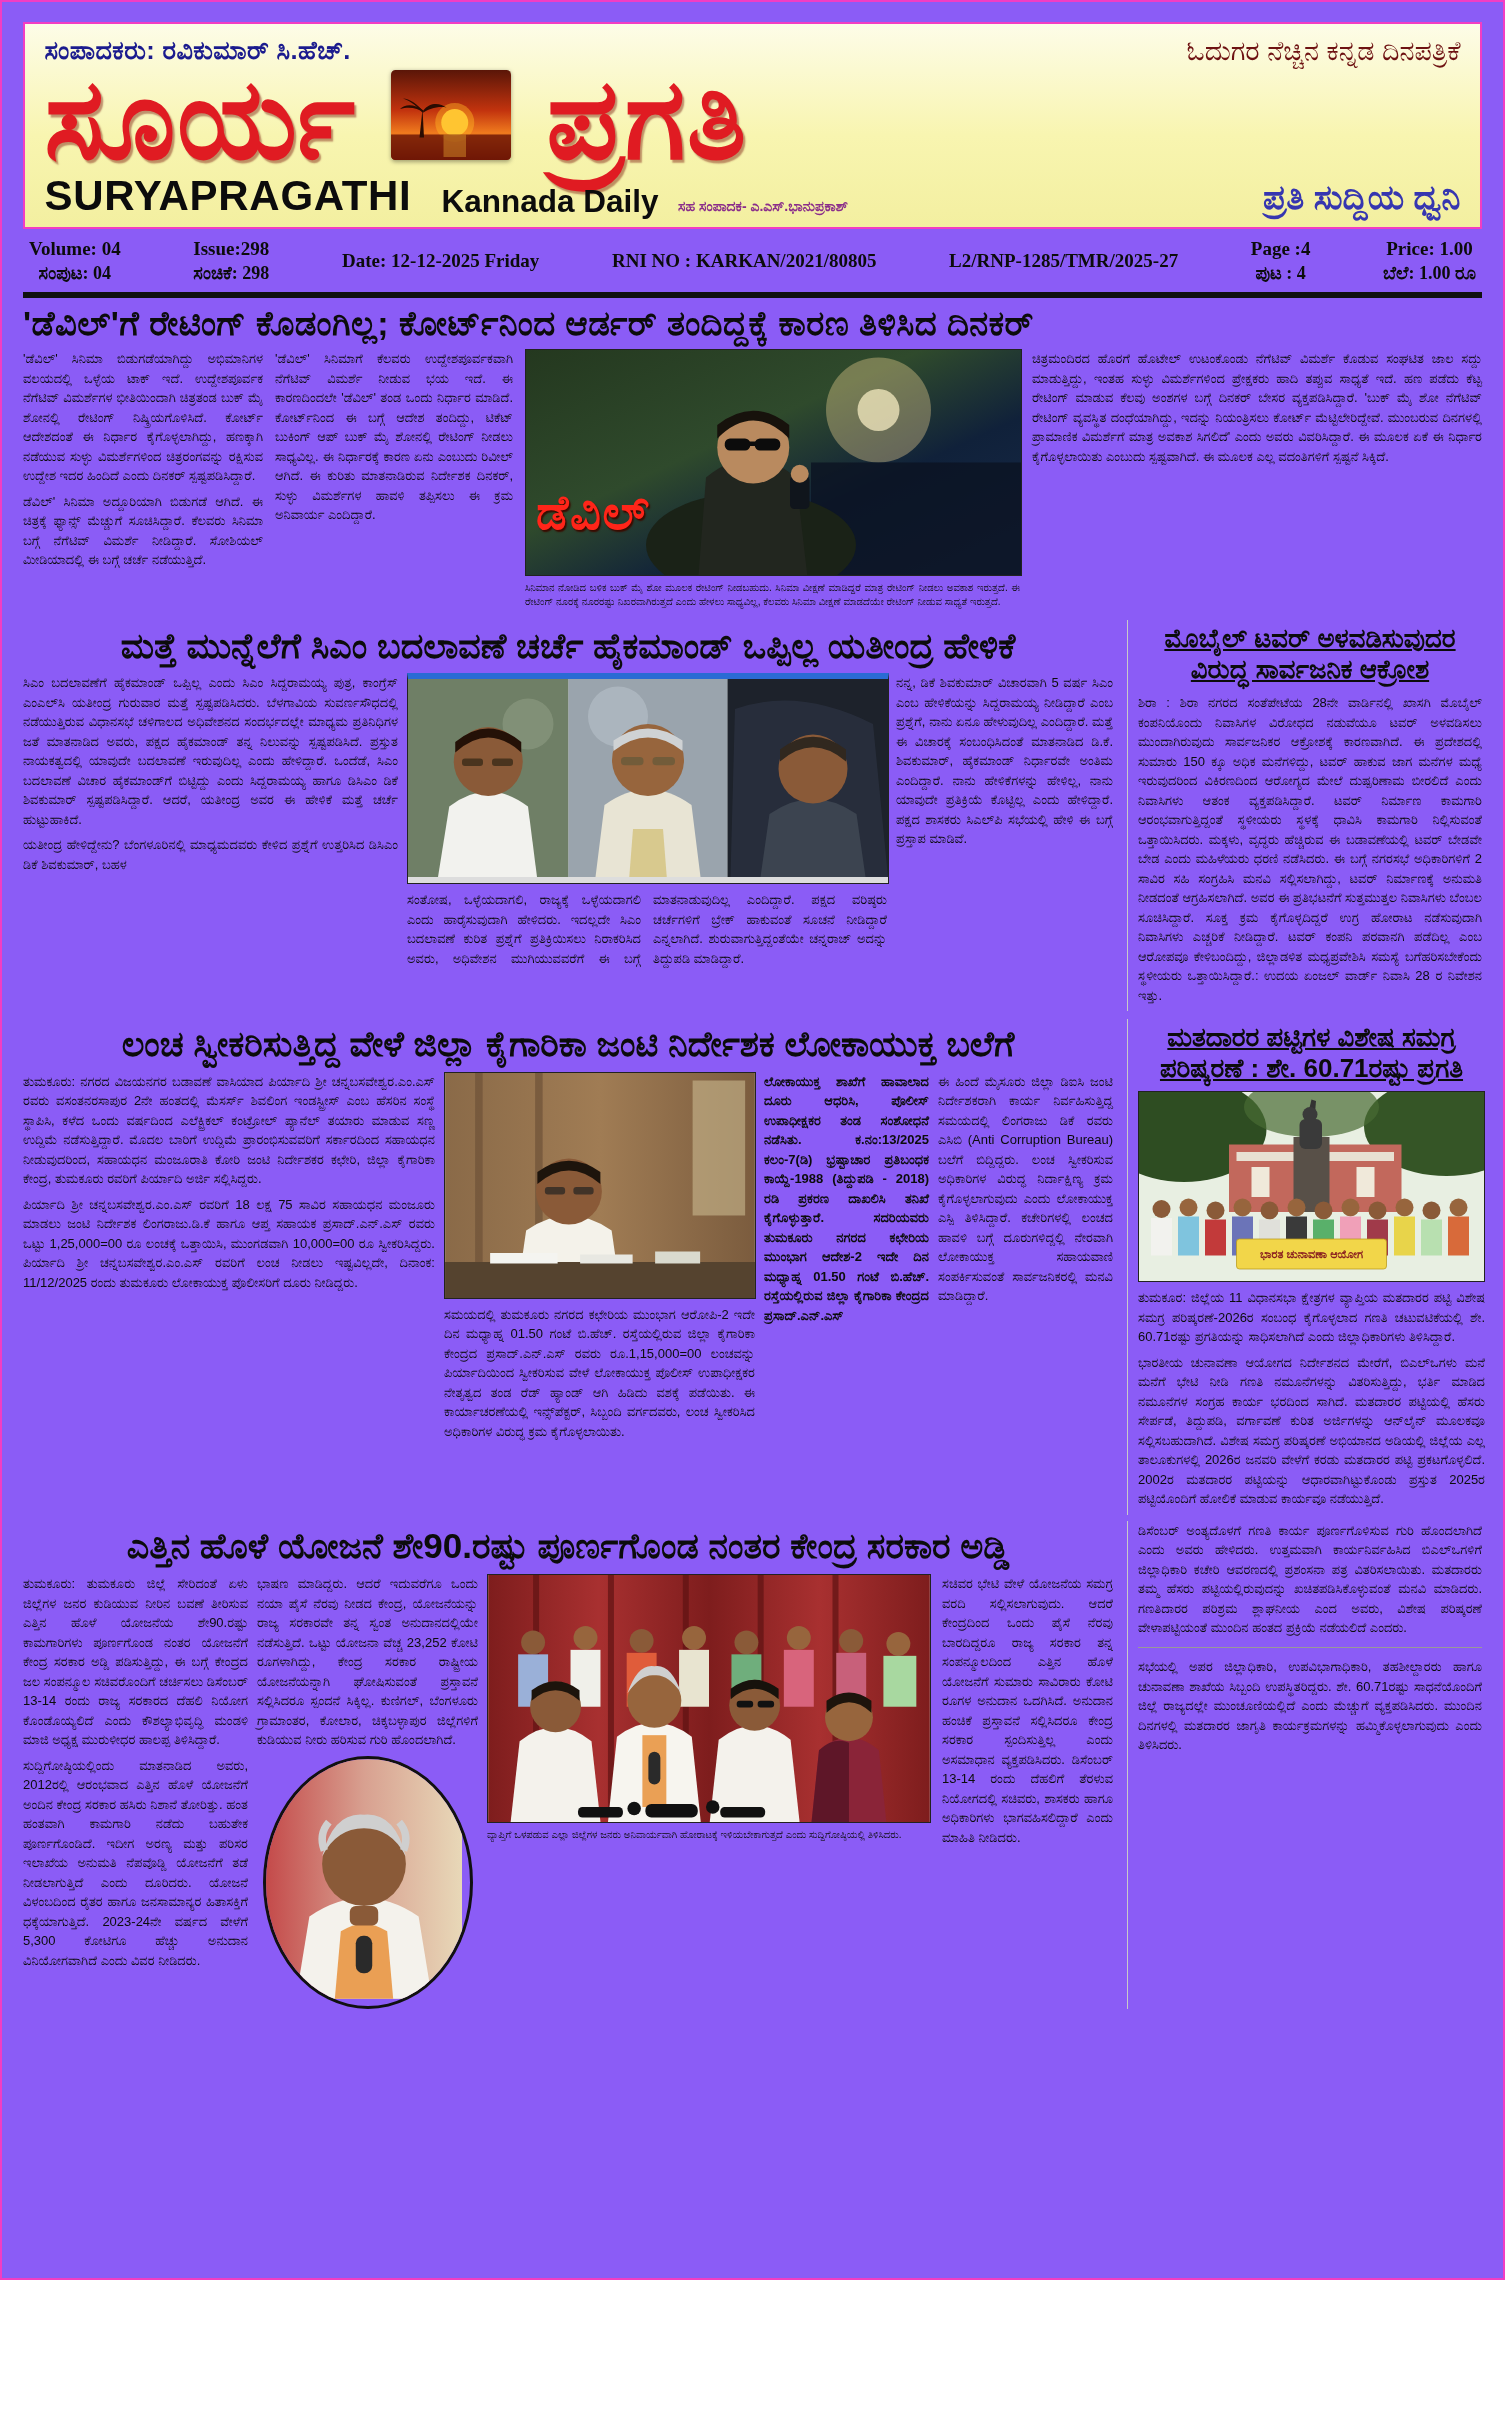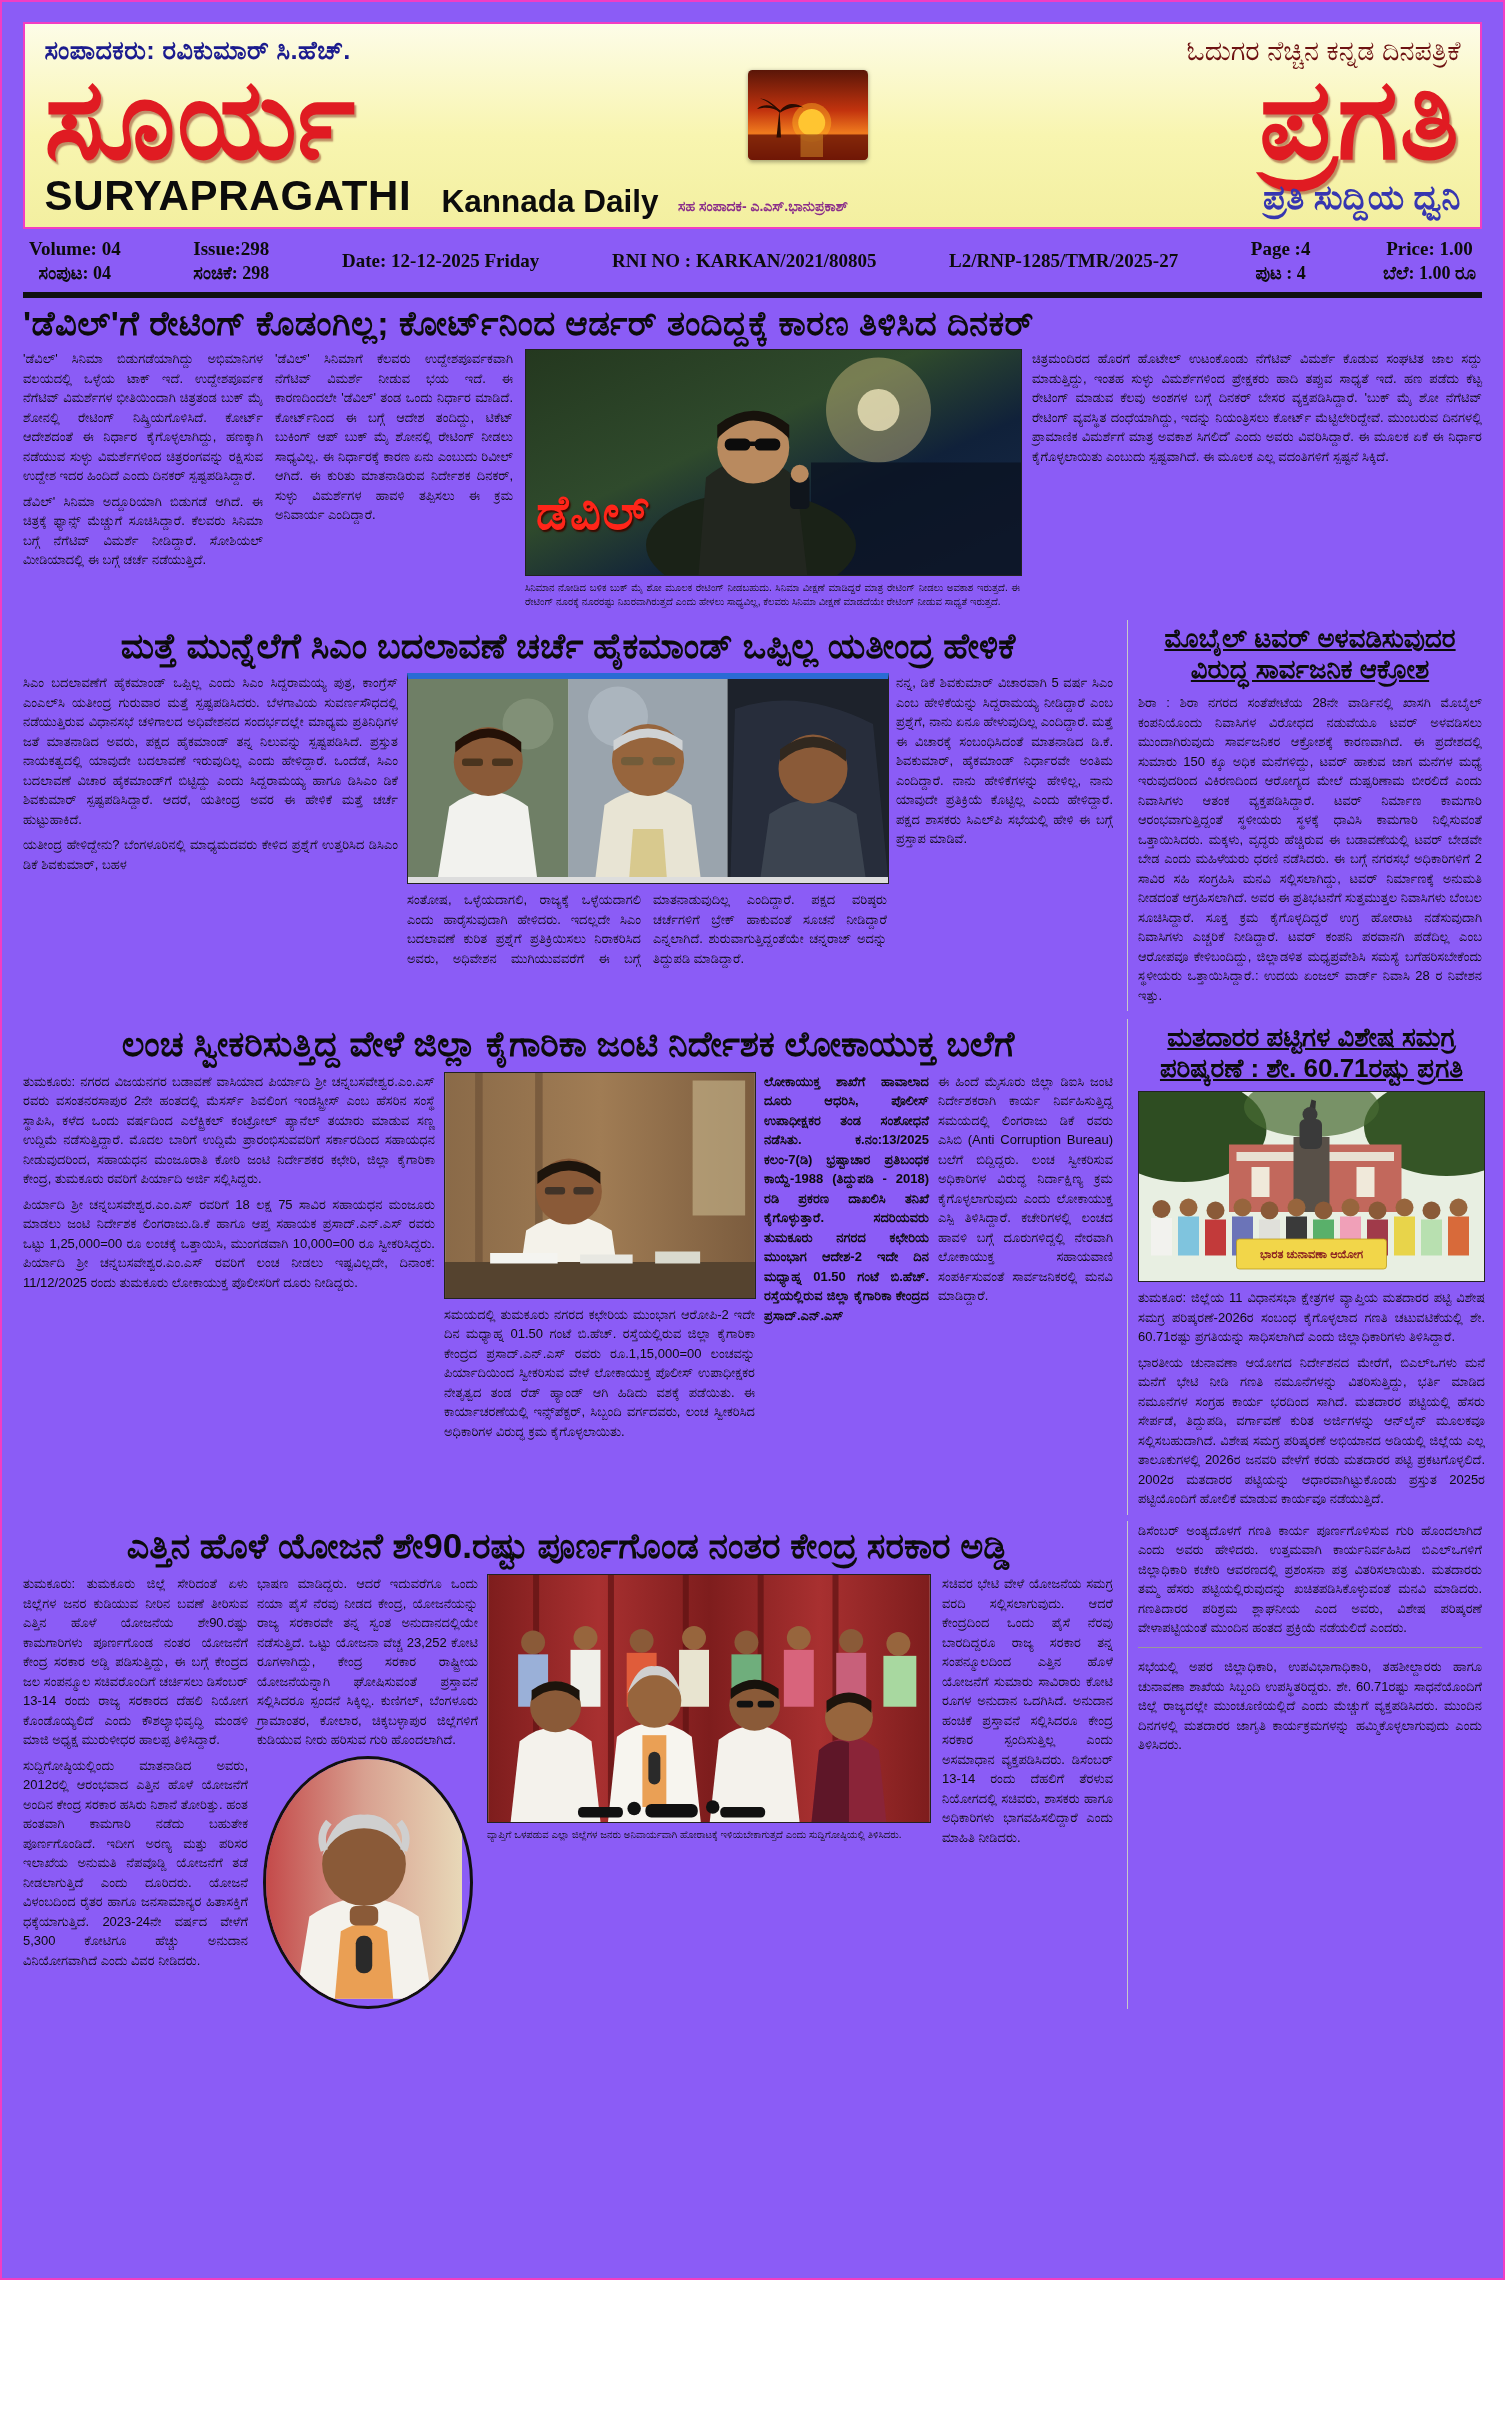--- a/index.html
+++ b/index.html
@@ -5,21 +5,21 @@
   html,body{margin:0;padding:0;background:#ffffff;}
   body{font-family:"Liberation Sans","DejaVu Sans",sans-serif;color:#0c0c0c;}
   .page{width:1505px;height:2280px;box-sizing:border-box;position:relative;background:#8b5cf6;
         border:2.2px solid #f23dc3;padding:19.5px 21px 15px 21px;overflow:hidden;}
   
   .mast{border:2.2px solid #f23dc3;background:linear-gradient(180deg,#fdfce8 0%,#f8f5b0 55%,#f3efa0 100%);
         padding:12px 19.5px 7.5px 19.5px;position:relative;}
   .mast-toprow{display:flex;justify-content:space-between;align-items:flex-start;}
   .editor-line{color:#1b1b8e;font-weight:bold;font-size:25.5px;letter-spacing:0.4px;}
   .tagline{color:#6e1212;font-weight:normal;font-size:27px;}
-  .mast-main{display:flex;align-items:flex-end;justify-content:space-between;margin-top:3px;gap:26px;}
+  .mast-main{display:flex;align-items:flex-end;justify-content:flex-start;margin-top:3px;gap:26px;}
   .kn-title{color:#e01b22;font-weight:900;font-size:112px;line-height:.9;
             text-shadow:2.2px 3px 1.5px rgba(120,20,10,.45);letter-spacing:1.5px;}
   .sun-img{width:120px;height:90px;border-radius:4.5px;overflow:hidden;flex:0 0 auto;margin:0 9px 10.5px 9px;
            box-shadow:0 1.5px 4.5px rgba(0,0,0,.35);}
   .mast-sub{display:flex;align-items:flex-end;justify-content:space-between;margin-top:1.5px;}
   .en-title{font-size:42px;font-weight:900;letter-spacing:0.7px;}
   .en-sub{font-size:31.5px;font-weight:900;margin-left:30px;}
   .coeditor{color:#8a2d8a;font-size:14px;font-weight:bold;margin-left:19.5px;padding-bottom:4.5px;}
   .slogan{color:#3636b0;font-size:34px;font-weight:900;padding-bottom:1.5px;}
   .mast-left{display:flex;align-items:flex-end;}

